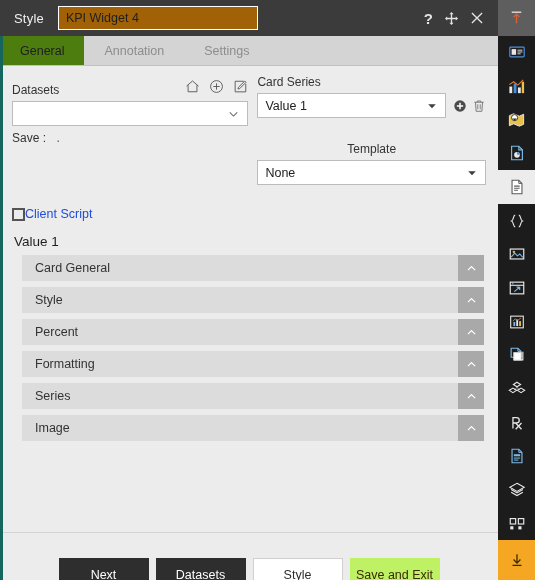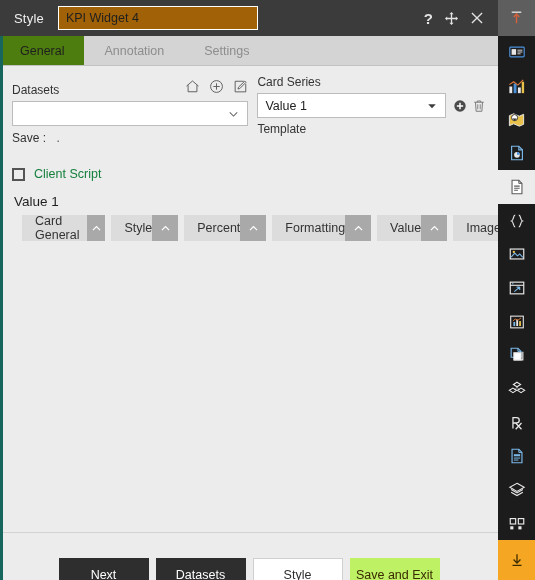--- a/index.html
+++ b/index.html
@@ -53,26 +53,26 @@
   .path { font-size: 12px; color: #333; margin-top: 5px; }
   .path .dot { color: #555; margin-left: 7px; }
 
   .series-ctl { display: flex; align-items: center; }
   .series-ctl .select { flex: 1; }
   .series-btns { display: flex; align-items: center; gap: 5px; margin-left: 7px; }
   .series-btn { cursor: pointer; display: flex; color: #4a4a4a; }
 
   .chk-row { display: flex; align-items: center; margin-top: 22px; }
   .chk { width: 13px; height: 13px; border: 2px solid #545454; background: #ececec; cursor: pointer; }
-  .chk-label { font-size: 12.5px; color: #15803d; margin-left: 9px; }
+  .chk-label { font-size: 12.5px; color: #1d4ed8; }
 
   .section-title { font-size: 13.5px; color: #1f1f1f; margin: 13px 0 6px 2px; }
 
   
-  .acc { display: flex; flex-direction: row; gap: 6px; padding: 0 2px 0 10px; }
+  .acc { display: flex; flex-direction: column; gap: 6px; padding: 0 2px 0 10px; }
   .acc-item { height: 26px; background: #dcdcdc; display: flex; align-items: center; cursor: pointer; }
   .acc-title { font-size: 12.5px; color: #333; padding-left: 13px; }
   .acc-toggle { margin-left: auto; width: 26px; height: 26px; background: #a9a9a9; display: flex; align-items: center; justify-content: center; cursor: pointer; }
 
   
   .footer { height: 48px; background: #ececec; border-top: 1px solid #d3d3d3; display: flex; align-items: center; justify-content: center; gap: 7px; flex: none; }
   .btn { height: 33px; min-width: 90px; font-size: 12.5px; font-family: "Liberation Sans", sans-serif; display: flex; align-items: center; justify-content: center; cursor: pointer; border: none; margin-top: 36px; }
   .btn-dark { background: #2e2e2e; color: #fff; }
   .btn-light { background: #fff; color: #2e2e2e; border: 1px solid #d0d0d0; }
   .btn-accent { background: #bef264; color: #3a2a00; }
@@ -177,22 +177,30 @@
               </span>
               <span class="series-btn">
                 <svg width="14" height="14" viewBox="0 0 16 16">
                   <path d="M2.6 3.7 H13.4 M6 3.7 V2.3 H10 V3.7 M4 3.7 L4.7 14 H11.3 L12 3.7" stroke="#777777" stroke-width="1.1" fill="none"></path>
                   <path d="M6.6 6 V11.7 M9.4 6 V11.7" stroke="#777777" stroke-width="1" fill="none"></path>
                 </svg>
               </span>
             </span>
           </div>
 
-          <div style="margin-top:4px;">
+          <div style="margin-top:24px;text-align:center;">
             <span class="field-label">Template</span>
+            <div class="select">
+              <span>None</span>
+              <span class="caret">
+                <svg width="12" height="12" viewBox="0 0 16 16">
+                  <path d="M3 5.5 L8 11 L13 5.5 Z" fill="#3d3d3d"></path>
+                </svg>
+              </span>
+            </div>
           </div>
         </div>
       </div>
 
       <div class="chk-row">
         <span class="chk"></span>
         <span class="chk-label">Client Script</span>
       </div>
 
       <div class="section-title">Value 1</div>
@@ -224,21 +232,21 @@
         </div>
         <div class="acc-item">
           <span class="acc-title">Formatting</span>
           <span class="acc-toggle">
             <svg width="13" height="13" viewBox="0 0 16 16">
                 <path d="M3.6 10 L8 5.6 L12.4 10" stroke="#ffffff" stroke-width="1.5" fill="none"></path>
               </svg>
           </span>
         </div>
         <div class="acc-item">
-          <span class="acc-title">Value</span>
+          <span class="acc-title">Series</span>
           <span class="acc-toggle">
             <svg width="13" height="13" viewBox="0 0 16 16">
                 <path d="M3.6 10 L8 5.6 L12.4 10" stroke="#ffffff" stroke-width="1.5" fill="none"></path>
               </svg>
           </span>
         </div>
         <div class="acc-item">
           <span class="acc-title">Image</span>
           <span class="acc-toggle">
             <svg width="13" height="13" viewBox="0 0 16 16">

